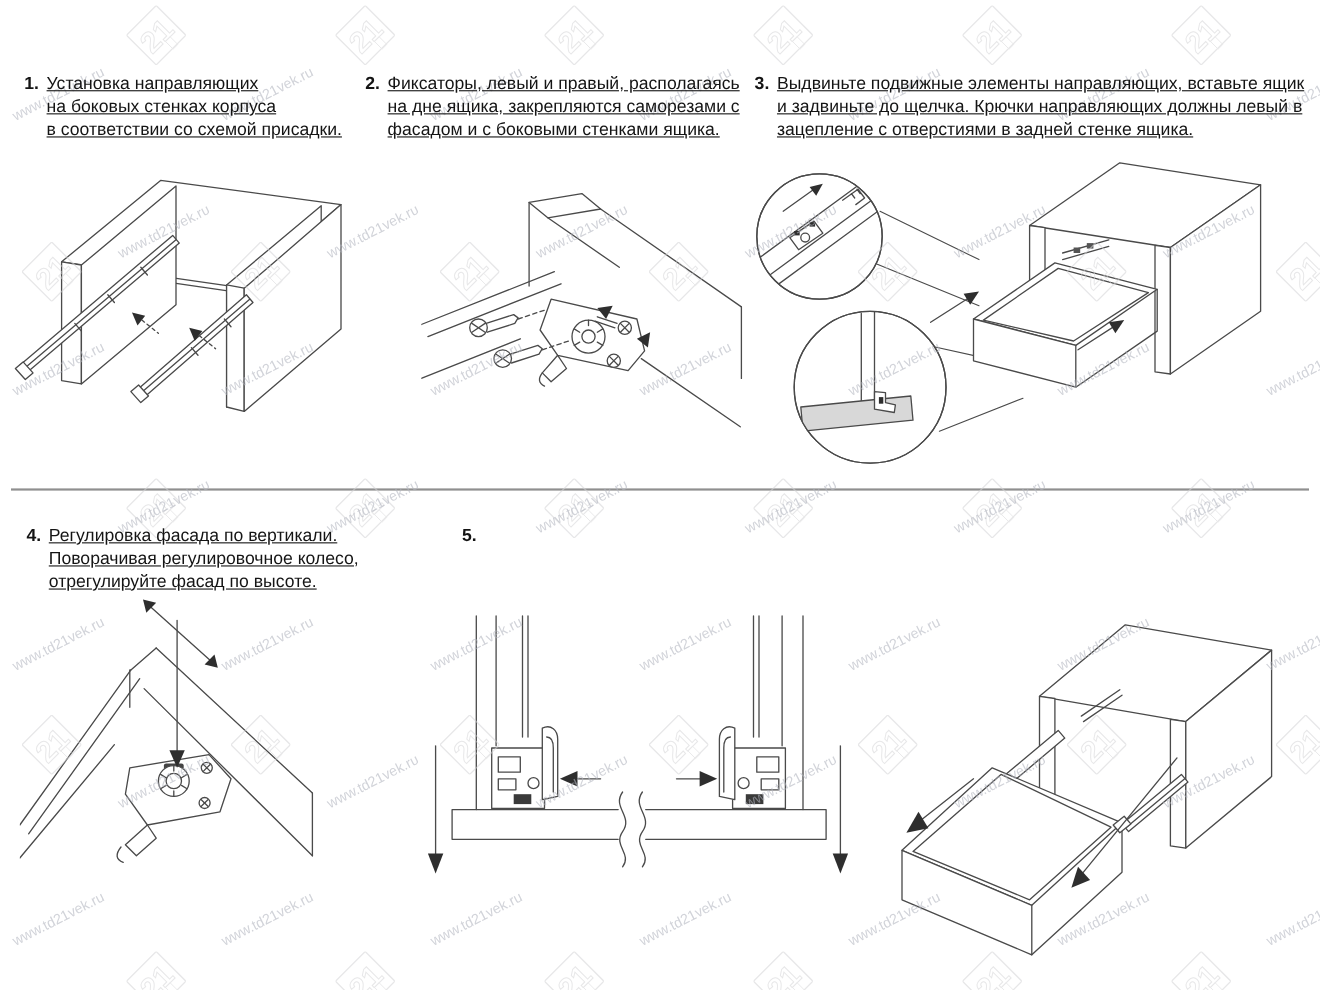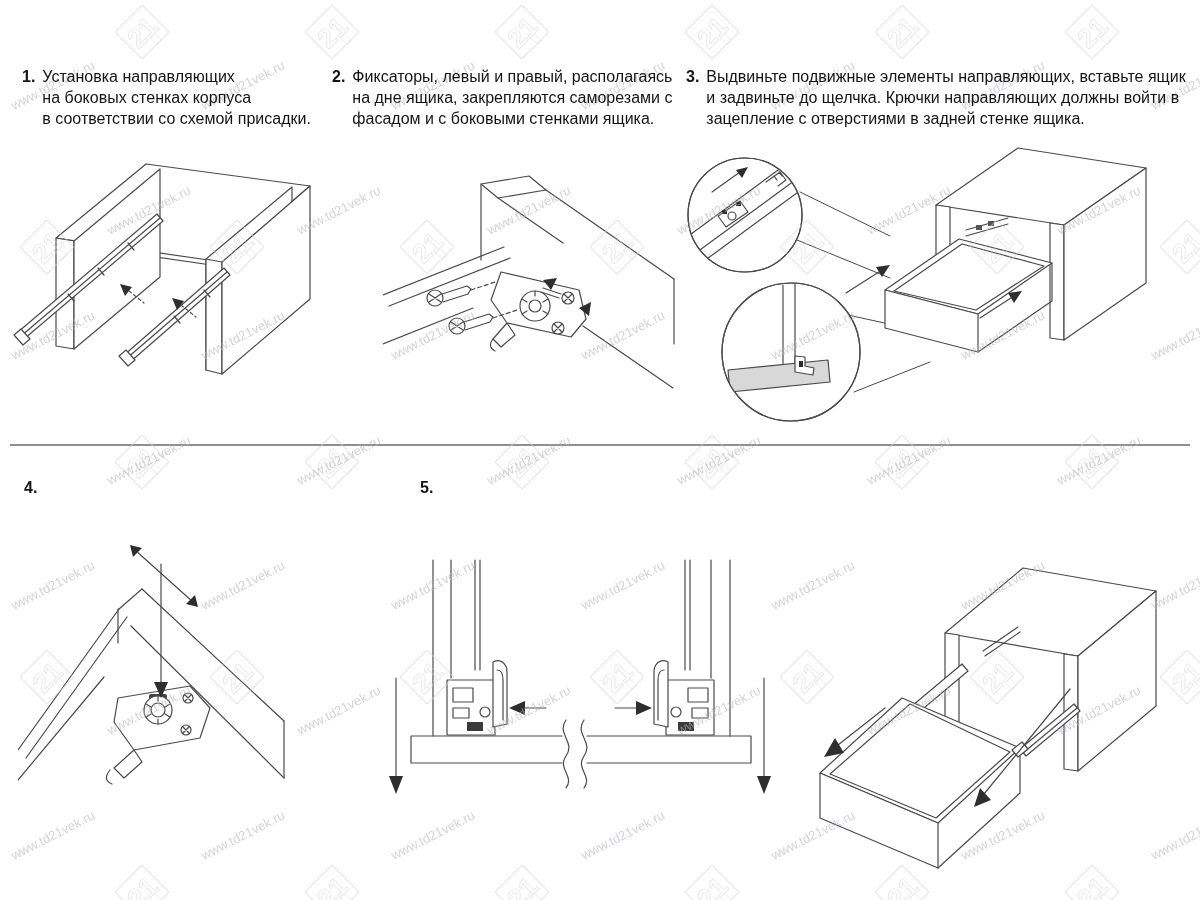--- a/index.html
+++ b/index.html
@@ -7,21 +7,21 @@
     width:1200px;height:900px;position:relative;overflow:hidden;
     background:#ffffff;
     font-family:"Liberation Sans", sans-serif;
   }
   .sheet{position:absolute;inset:0;}
   .step{
     position:absolute;display:flex;gap:7px;
     color:#141414;font-size:16px;line-height:21px;z-index:3;
   }
   .step .num{font-weight:bold;}
-  .step .txt{margin:0;white-space:pre-line;}
+  .step .txt{margin:0;white-space:pre-line;text-decoration:underline;}
   .divider{
     position:absolute;left:10px;top:444px;width:1180px;height:2px;
     background:#8f8f8f;z-index:1;
   }
   .fig{position:absolute;z-index:1;}
   .fig svg{display:block;}
   .wm{position:absolute;left:0;top:0;z-index:2;pointer-events:none;}
 </style>
 </head>
 <body>
@@ -336,27 +336,30 @@
   <div class="step" style="left:332px;top:66px;width:344px">
     <span class="num">2.</span>
     <p class="txt">Фиксаторы, левый и правый, располагаясь
 на дне ящика, закрепляются саморезами с
 фасадом и с боковыми стенками ящика.</p>
   </div>
 
   <div class="step" style="left:686px;top:66px;width:500px">
     <span class="num">3.</span>
     <p class="txt">Выдвиньте подвижные элементы направляющих, вставьте ящик
-и задвиньте до щелчка. Крючки направляющих должны войти в
+и задвиньте до щелчка. Крючки направляющих должны левый в
 зацепление с отверстиями в задней стенке ящика.</p>
   </div>
 
   <div class="divider"></div>
 
   <div class="step" style="left:24px;top:477px;width:330px">
     <span class="num">4.</span>
+    <p class="txt">Регулировка фасада по вертикали.
+Поворачивая регулировочное колесо,
+отрегулируйте фасад по высоте.</p>
   </div>
 
   <div class="step" style="left:420px;top:477px;width:700px">
     <span class="num">5.</span>
   </div>
 
 </div>
 
 </body></html>

